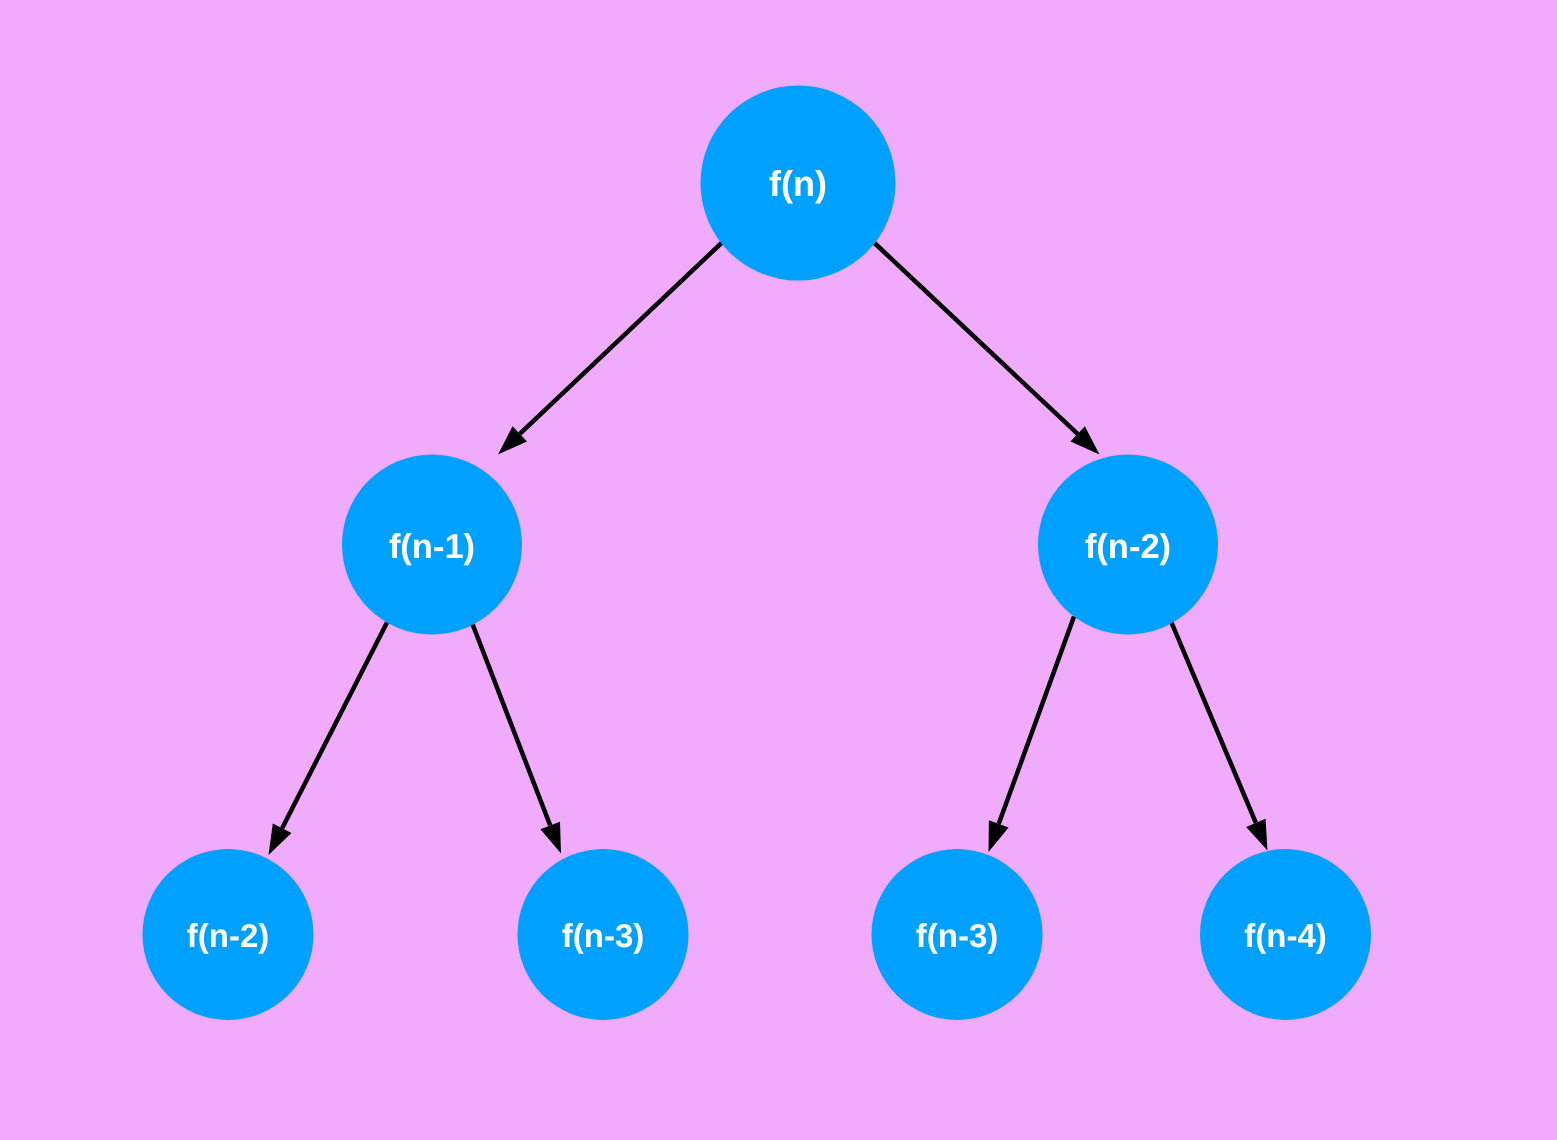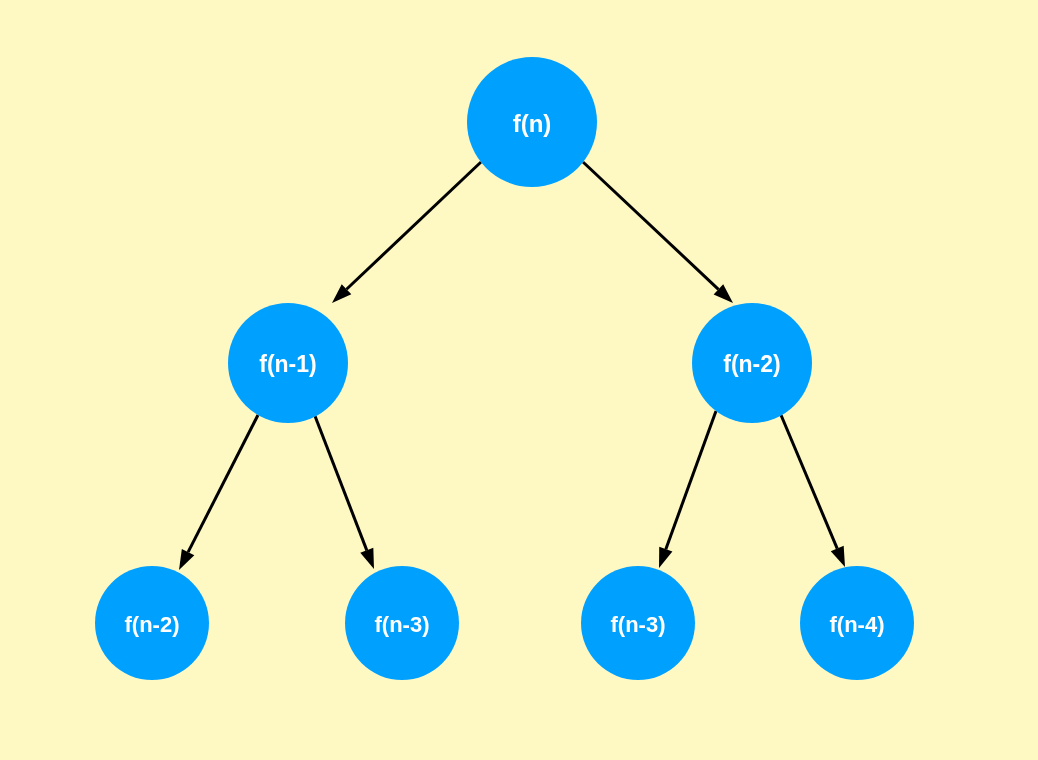--- a/index.html
+++ b/index.html
@@ -44,21 +44,21 @@
     fill: none;
   }
   .arrow-head {
     fill: #000000;
     stroke: none;
   }
 </style>
 </head>
 <body>
 
-<div id="canvas-wrap" style="width: 1038px; height: 760px; background: #fef9c3;">
+<div id="canvas-wrap" style="width: 1038px; height: 760px; background: #f0abfc;">
   <svg id="tree-svg" viewBox="0 0 1038 760" xmlns="http://www.w3.org/2000/svg" style="width: 1038px; height: 760px;">
     <g id="edges-layer">
         <g>
           <line class="edge-line" x1="481" y1="162" x2="346.5267371393504" y2="289.2532219016885" stroke-width="3" stroke="#000000"></line>
           <polygon class="arrow-head" points="332,303 341.7153648049414,284.16886390291586 351.33810947375946,294.33757990046115" fill="#000000"></polygon>
         </g>
         <g>
           <line class="edge-line" x1="583" y1="162" x2="718.4274466219598" y2="289.3017998246423" stroke-width="3" stroke="#000000"></line>
           <polygon class="arrow-head" points="733,303 713.6330765605846,294.40219350695634 723.221816683335,284.2014061423282" fill="#000000"></polygon>
         </g>

